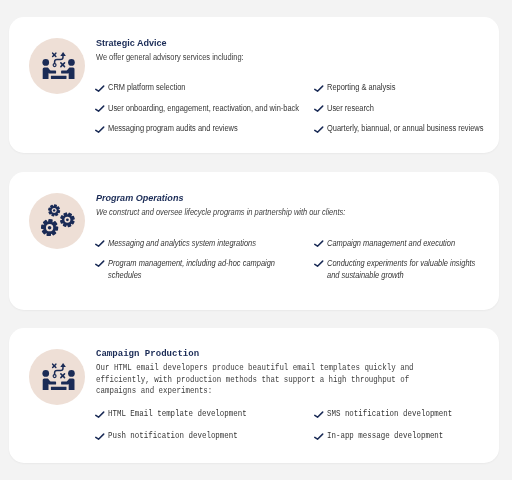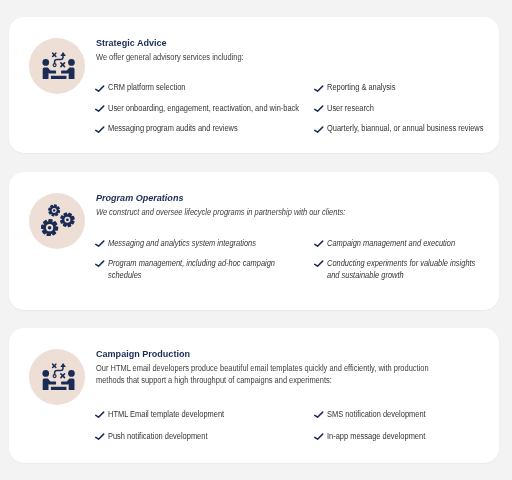--- a/index.html
+++ b/index.html
@@ -13,21 +13,21 @@
   .card{
     position:absolute;
     left:9px;width:490px;
     background:#ffffff;
     border-radius:15px;
     box-shadow:0 1px 2px rgba(0,0,0,0.045);
     will-change:transform;
   }
   #card1{top:17px;height:136px;}
   #card2{top:172px;height:138px;font-style:italic;}
-  #card3{top:328px;height:135px;}
+  #card3{top:328px;height:135px;font-family:Liberation Mono, monospace;}
 
   .icon-circle{
     position:absolute;left:20px;top:21px;
     width:56px;height:56px;border-radius:50%;
     background:#eedfd6;
   }
   .icon-circle svg{position:absolute;display:block;}
   .ic-strategy{left:12.5px;top:14px;}
   .ic-gears{left:11.9px;top:10.9px;}
 

